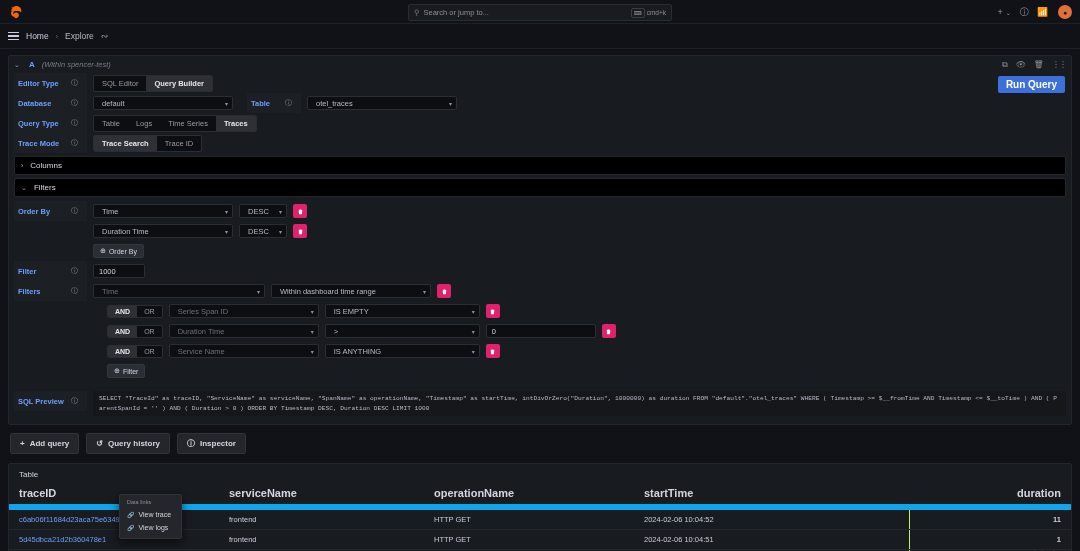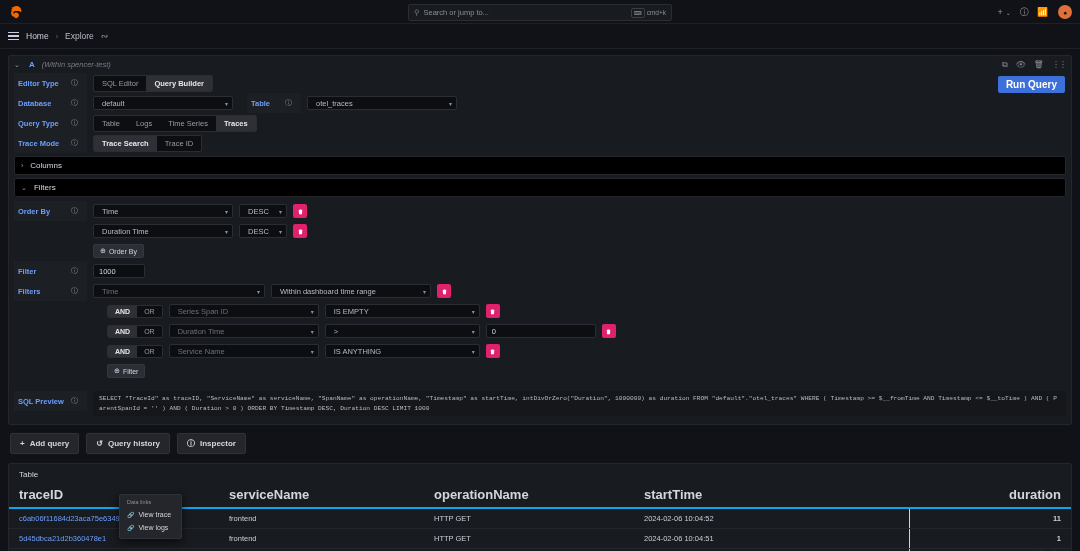--- a/index.html
+++ b/index.html
@@ -163,22 +163,22 @@
   }
   
   .tpanel {
     margin: 0 8px; background: #181b1f;
     border: 1px solid #24262b; border-radius: 2px;
     height: 112px; position: relative; overflow: hidden;
   }
   .tptitle { font-size: 8px; color: #d5d5e0; padding: 6px 0 5px 10px; }
   table { width: 100%; border-collapse: collapse; table-layout: fixed; }
   th {
-    text-align: left; font-size: 13px; font-weight: bold; color: #d5d5e0;
-    padding: 3px 0 5px 10px; border-bottom: 2px solid #0ea5e9;
+    text-align: left; font-size: 11px; font-weight: bold; color: #d5d5e0;
+    padding: 3px 0 5px 10px; border-bottom: 6px solid #0ea5e9;
   }
   td {
     font-size: 7.5px; color: #ccccdc; padding: 5px 0 5px 10px;
     border-bottom: 1px solid #24262b; white-space: nowrap; overflow: hidden;
   }
   td.tid a { color: #6e9fff; text-decoration: none; cursor: pointer; }
   th.num, td.num { text-align: right; padding-right: 10px; padding-left: 0; }
   td.num { border-left: 1px solid #bef264; font-weight: bold; }
   th.num { border-left: none; }
   

